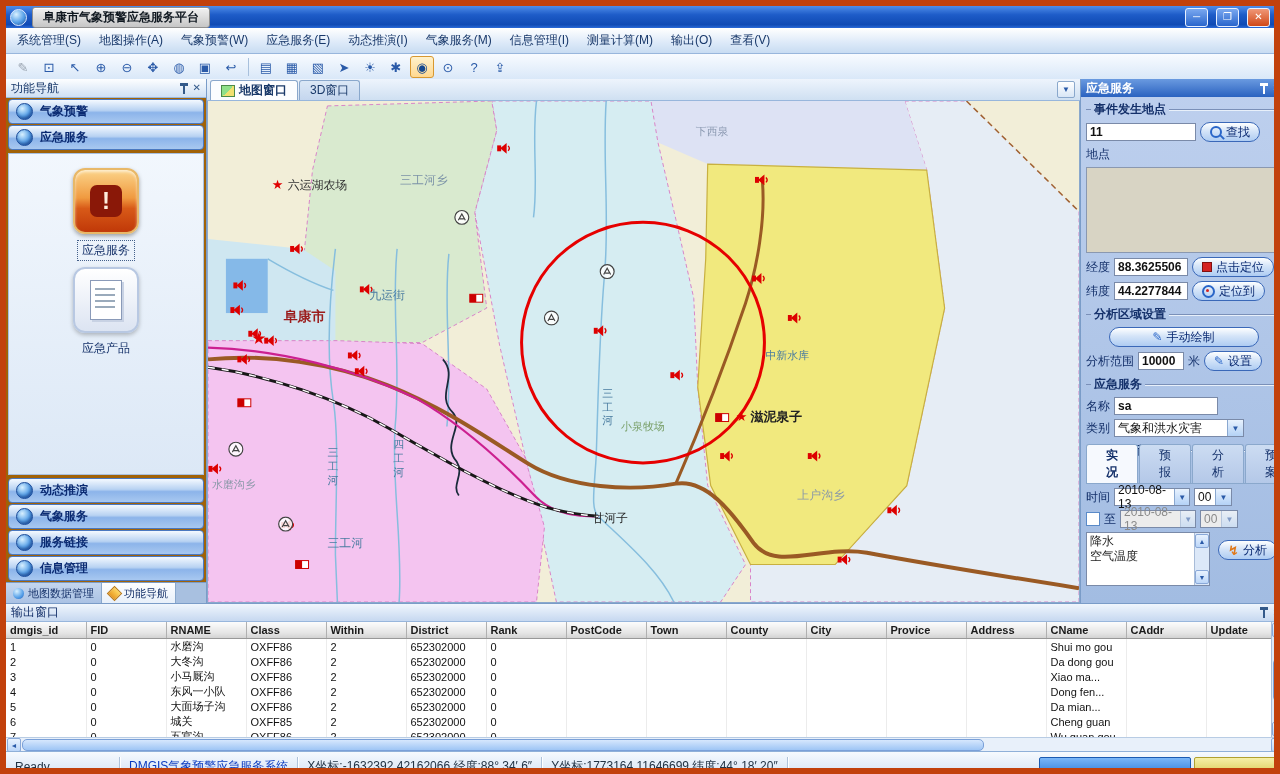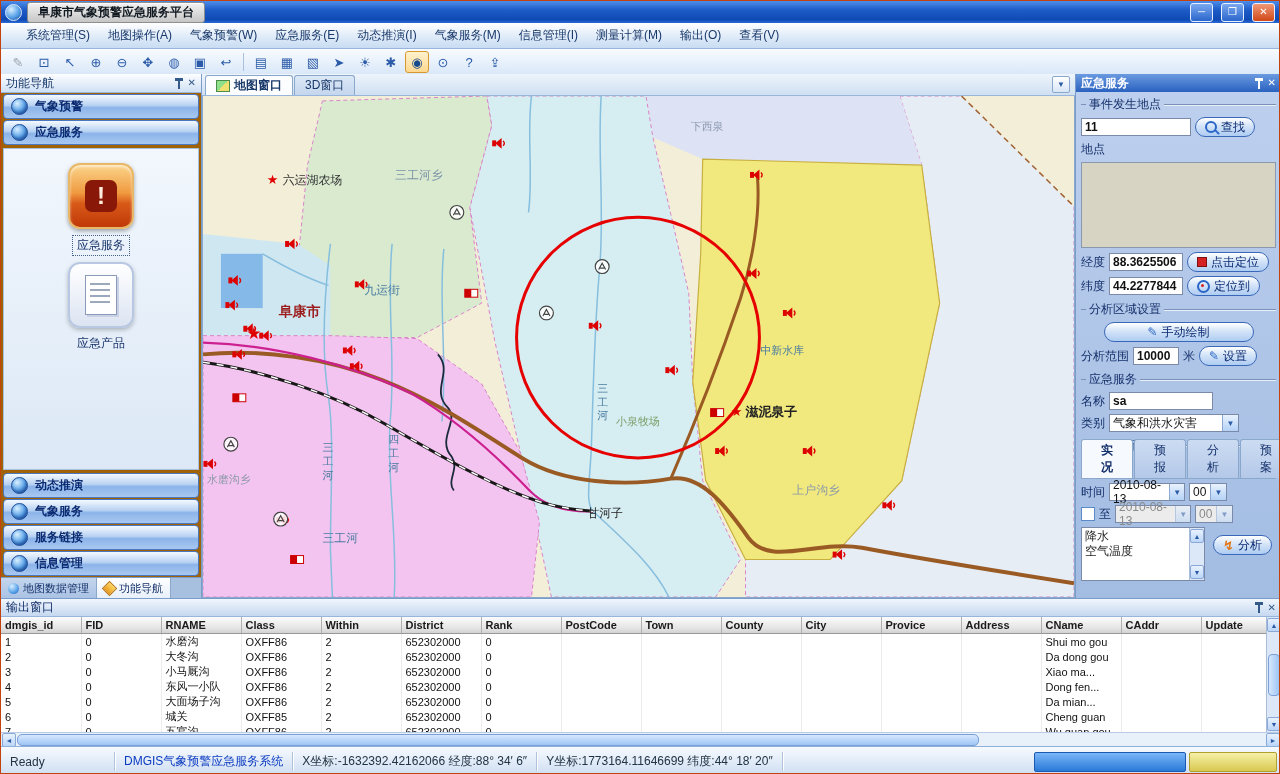--- a/index.html
+++ b/index.html
@@ -1,35 +1,35 @@
 <!DOCTYPE html>
 <html><head>
 <meta charset="utf-8">
 <style>
   html,body{margin:0;padding:0;background:#20324a;}
   #app{position:relative;width:1280px;height:774px;overflow:hidden;
        font-family:"Liberation Sans","DejaVu Sans",sans-serif;font-size:12px;
-       background:#d6e4f6;border:1px solid #c2410c;box-sizing:border-box;user-select:none;}
+       background:#d6e4f6;border:6px solid #c2410c;box-sizing:border-box;user-select:none;}
 
   
   .titlebar{height:22px;background:linear-gradient(#4f8de9,#1e5cc8 40%,#0f4ab4 85%,#2a6ad8);
             display:flex;align-items:center;padding:0 4px;gap:5px;}
   .app-icon{width:15px;height:15px;border-radius:50%;flex:0 0 auto;
             background:radial-gradient(circle at 35% 30%,#d8f0ff,#56a0e8 55%,#12458f);border:1px solid #dce8ff;}
   .title-plaque{background:linear-gradient(#f2f2f2,#c6c6c6);border:1px solid #8f8f8f;border-radius:3px;
                 padding:1px 10px;color:#101820;font-weight:bold;box-shadow:inset 0 1px 0 #fff;}
   .spring{flex:1;}
   .winbtn{width:21px;height:17px;border-radius:3px;border:1px solid #e8f0ff;margin-left:3px;
           background:linear-gradient(#7aa8f0,#2a66cc);color:#fff;font-size:10px;line-height:1;
           display:flex;align-items:center;justify-content:center;}
   .winbtn.close{background:linear-gradient(#f09878,#d04818);}
 
   
   #menubar{height:25px;display:flex;align-items:center;background:linear-gradient(#ffffff,#dce9f8 60%,#c8dcf2);
-           border-bottom:1px solid #98b6dc;padding-left:16px;}
+           border-bottom:1px solid #98b6dc;padding-left:2px;}
   .menu-item{padding:4px 9px;color:#18386a;}
   #toolbar{height:26px;display:flex;align-items:center;background:linear-gradient(#f8fbff,#d8e7f8);
            border-bottom:1px solid #98b6dc;padding:0 5px;gap:2px;}
   .tool-btn{width:22px;height:20px;display:flex;align-items:center;justify-content:center;font-size:13px;
             color:#2a5aa8;border-radius:3px;border:1px solid transparent;}
   .tool-btn.disabled{color:#9aa4b0;}
   .tool-btn.active{background:linear-gradient(#fff2cc,#ffd890);border:1px solid #d89830;color:#14488f;}
   .tb-sep{width:1px;height:18px;background:#a8c0dc;margin:0 3px;}
 
   
@@ -86,21 +86,21 @@
   #mapsvg text{font-family:"Liberation Sans","DejaVu Sans",sans-serif;}
 
   
   .right-panel{width:205px;flex:0 0 205px;background:linear-gradient(#bed0ee,#a2bce2);
                border-left:1px solid #7a9cc8;display:flex;flex-direction:column;}
   .rp-title{height:18px;flex:0 0 18px;background:linear-gradient(#6a9ae0,#2a62c0);color:#fff;font-weight:bold;
             display:flex;align-items:center;gap:4px;padding:0 5px;}
   .rp-title .pin-ic::before,.rp-title .pin-ic::after{background:#fff;}
   .rp-title .close-ic{color:#fff;}
   .rp-body{flex:1;padding:3px 5px;display:flex;flex-direction:column;gap:4px;overflow:hidden;}
-  .group-h{display:flex;align-items:center;gap:3px;color:#14306a;margin-top:1px;}
+  .group-h{display:flex;align-items:center;gap:3px;color:#14306a;margin-top:1px;font-weight:bold;}
   .gh-dash{width:5px;height:1px;background:#7a90b8;}
   .gh-line{flex:1;height:1px;background:#7a90b8;box-shadow:0 1px 0 #e8f0fa;}
   .row{display:flex;align-items:center;gap:4px;}
   .lab{color:#14306a;white-space:nowrap;}
   .txt{height:18px;border:1px solid #7a8aa8;background:#fff;font-size:12px;padding:4px 3px;
        box-sizing:border-box;font-family:inherit;color:#111;font-weight:bold;}
   .w110{width:110px;} .w74{width:74px;} .w46{width:46px;} .w104{width:104px;}
   .xpbtn{height:20px;border:1px solid #3a68b8;border-radius:10px;font-family:inherit;font-size:12px;
          background:linear-gradient(#feffff,#d4e4f8 45%,#aeccf2);color:#0a2a72;
          display:inline-flex;align-items:center;justify-content:center;gap:4px;padding:0 9px;}

